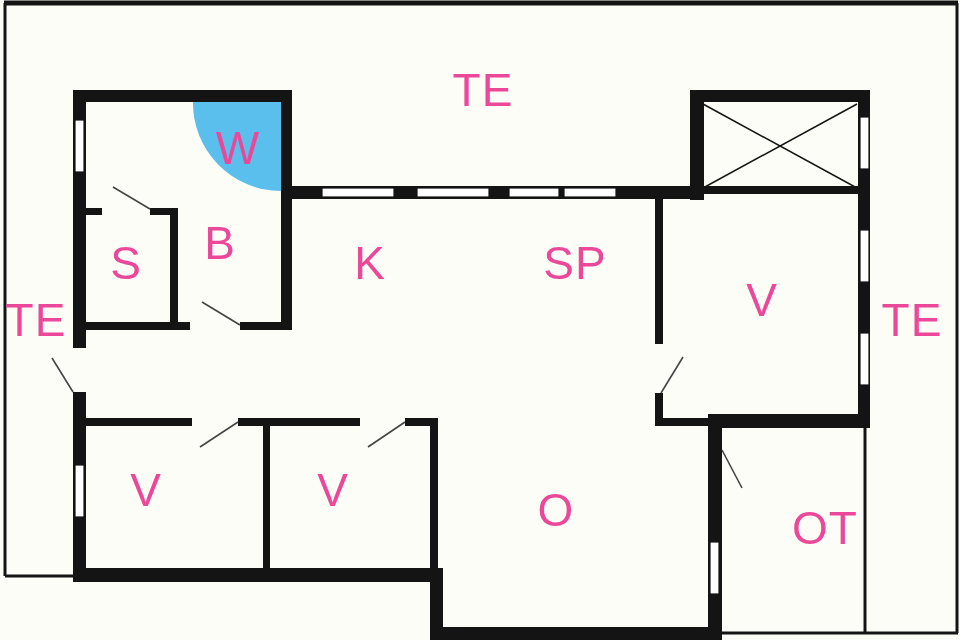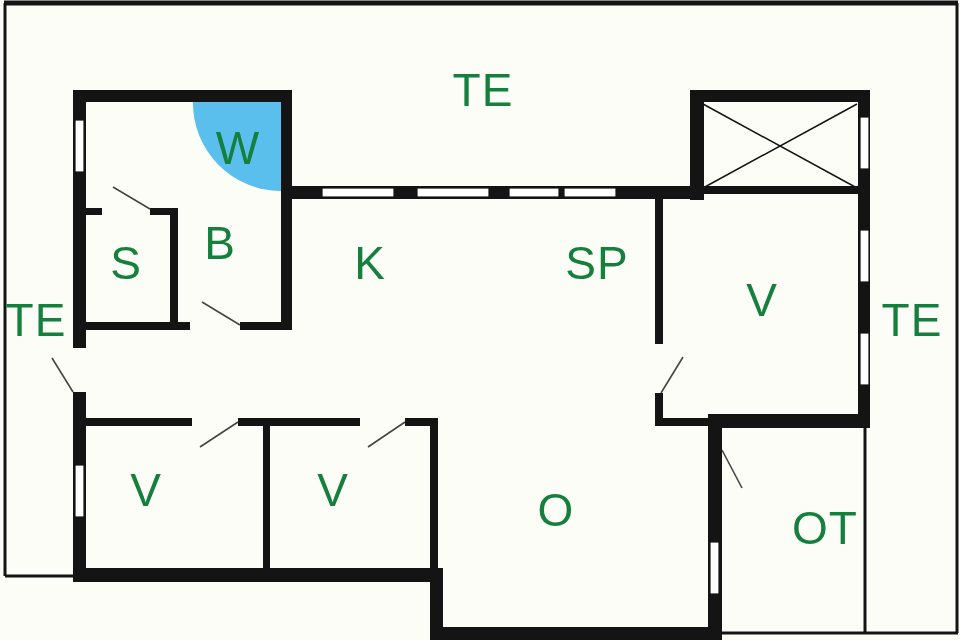--- a/index.html
+++ b/index.html
@@ -1,18 +1,18 @@
 <!DOCTYPE html>
 <html><head>
 <meta charset="utf-8">
 <style>
   html, body { margin: 0; padding: 0; background: #ffffff; }
   body { width: 960px; height: 640px; overflow: hidden; position: relative; font-family: "Liberation Sans", "DejaVu Sans", sans-serif; }
   #plan { position: absolute; left: 0; top: 0; width: 960px; height: 640px; }
-  .lbl { position: absolute; color: #15803d; font-size: 46px; font-weight: 400; line-height: 1; transform: translate(-50%, -50%); white-space: nowrap; letter-spacing: 1px; }
+  .lbl { position: absolute; color: #ec4899; font-size: 46px; font-weight: 400; line-height: 1; transform: translate(-50%, -50%); white-space: nowrap; letter-spacing: 1px; }
 </style>
 </head>
 <body>
 
 <svg id="plan" viewBox="0 0 960 640" xmlns="http://www.w3.org/2000/svg">
   <rect x="0" y="0" width="960" height="640" fill="#fdfdf8"></rect>
 
   <g stroke="#141414" fill="none">
     <line x1="4" y1="3" x2="958" y2="3" stroke-width="5"></line>
     <line x1="5" y1="3" x2="5" y2="576" stroke-width="3"></line>
@@ -95,18 +95,18 @@
   </g>
 </svg>
 
 <div class="lbl" style="left:483px;top:90px">TE</div>
 <div class="lbl" style="left:36px;top:320px">TE</div>
 <div class="lbl" style="left:912px;top:320px">TE</div>
 <div class="lbl" style="left:238px;top:148px">W</div>
 <div class="lbl" style="left:126px;top:263px">S</div>
 <div class="lbl" style="left:220px;top:243px">B</div>
 <div class="lbl" style="left:370px;top:263px">K</div>
-<div class="lbl" style="left:597px;top:263px">SP</div>
+<div class="lbl" style="left:575px;top:263px">SP</div>
 <div class="lbl" style="left:762px;top:300px">V</div>
 <div class="lbl" style="left:146px;top:490px">V</div>
 <div class="lbl" style="left:333px;top:490px">V</div>
 <div class="lbl" style="left:556px;top:510px">O</div>
 <div class="lbl" style="left:825px;top:528px">OT</div>
 
 </body></html>

